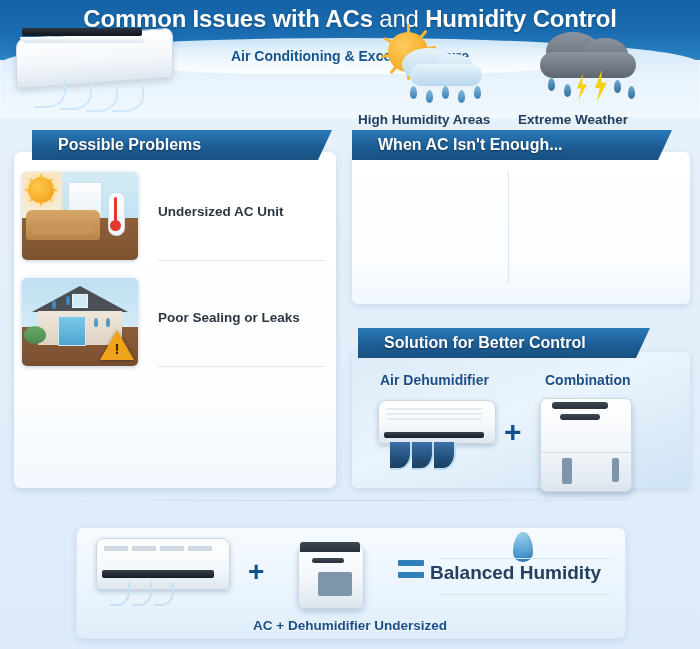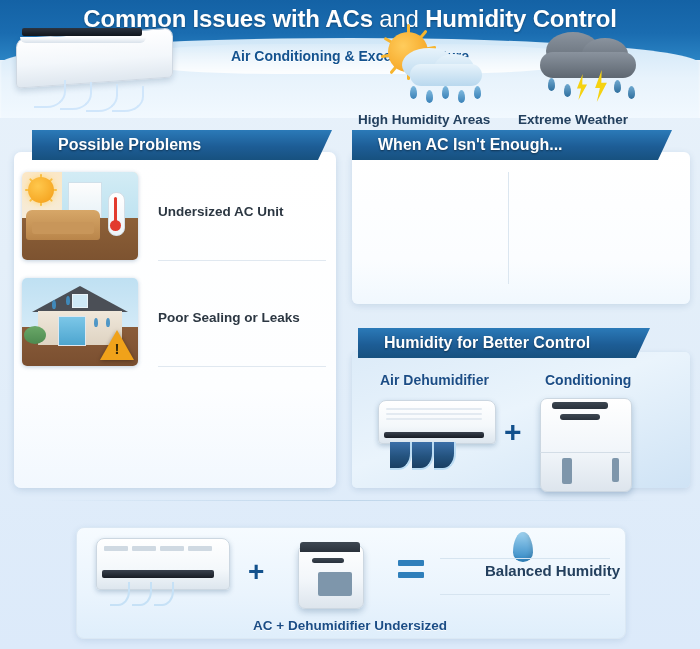--- a/index.html
+++ b/index.html
@@ -168,22 +168,22 @@
   .bot-card{position:absolute;left:76px;top:527px;width:548px;height:110px;
     background:linear-gradient(180deg,#f6fbff 0%,#eaf4fd 60%,#dfeefb 100%);
     border:1px solid #dbe8f4;border-radius:8px;
     box-shadow:0 2px 6px rgba(30,80,130,.12);}
   .bot-cap{position:absolute;left:76px;top:618px;width:548px;text-align:center;
     color:#1b4d86;font-size:13.5px;font-weight:bold;text-shadow:0 1px 0 rgba(255,255,255,.85);}
   .bot-plus{position:absolute;left:248px;top:558px;color:#13518c;font-size:28px;
     font-weight:bold;line-height:28px;}
   .bot-eq{position:absolute;left:398px;top:560px;}
   .bot-eq i{display:block;width:26px;height:6px;background:#2f7fbb;border-radius:1px;margin-bottom:6px;}
-  .bot-res{position:absolute;left:430px;top:562px;width:190px;text-align:right;
-    color:#24405e;font-size:15px;font-weight:bold;}
+  .bot-res{position:absolute;left:430px;top:562px;width:190px;text-align:left;
+    color:#24405e;font-size:19px;font-weight:bold;}
   .bot-drop{position:absolute;left:513px;top:532px;width:20px;height:30px;
     background:linear-gradient(180deg,#9fd2ef,#2f87c4);
     border-radius:50% 50% 50% 50%/68% 68% 32% 32%;
     box-shadow:inset -2px -2px 4px rgba(0,0,0,.12);}
   .bot-line{position:absolute;height:1px;background:#d6e4f0;}
 
   .divider-top{position:absolute;left:40px;top:500px;width:620px;height:1px;
     background:linear-gradient(90deg,rgba(190,214,234,0),#bfd6ea,rgba(190,214,234,0));}
 </style>
 </head>
@@ -297,24 +297,24 @@
         </div>
       <div class="bolt" style="left:76px;top:52px;">
           <i style="height:32px;width:14px;"></i>
         </div>
     </div>
   </div>
   <div class="rt-lab" style="left:518px;">Extreme Weather</div>
 
   <div class="sol-card"></div>
   <div class="banner banner-sol">
-    <span>Humidity for Better Control</span>
+    <span>Solution for Better Control</span>
   </div>
   <div class="sol-lab" style="left:380px;">Air Dehumidifier</div>
-  <div class="sol-lab" style="left:545px;">Conditioning</div>
+  <div class="sol-lab" style="left:545px;">Combination</div>
   <div class="sol-plus">+</div>
 
   <div>
     <div class="ac-unit" style="left:378px;top:400px;width:116px;height:42px;"></div>
     <div class="ac-slot" style="left:386px;top:408px;width:96px;height:2px;"></div>
     <div class="ac-slot" style="left:386px;top:413px;width:96px;height:2px;"></div>
     <div class="ac-slot" style="left:386px;top:418px;width:96px;height:2px;"></div>
     <div class="ac-grille" style="left:384px;top:432px;width:100px;height:6px;"></div>
     <div class="t3 air" style="position:absolute;left:390px;top:442px;width:20px;height:26px;border:2px solid #bcdcf3;border-top:none;border-left:none;border-radius:0 0 60% 0;"></div>
     <div class="t3 air" style="position:absolute;left:412px;top:442px;width:20px;height:26px;border:2px solid #bcdcf3;border-top:none;border-left:none;border-radius:0 0 60% 0;"></div>

